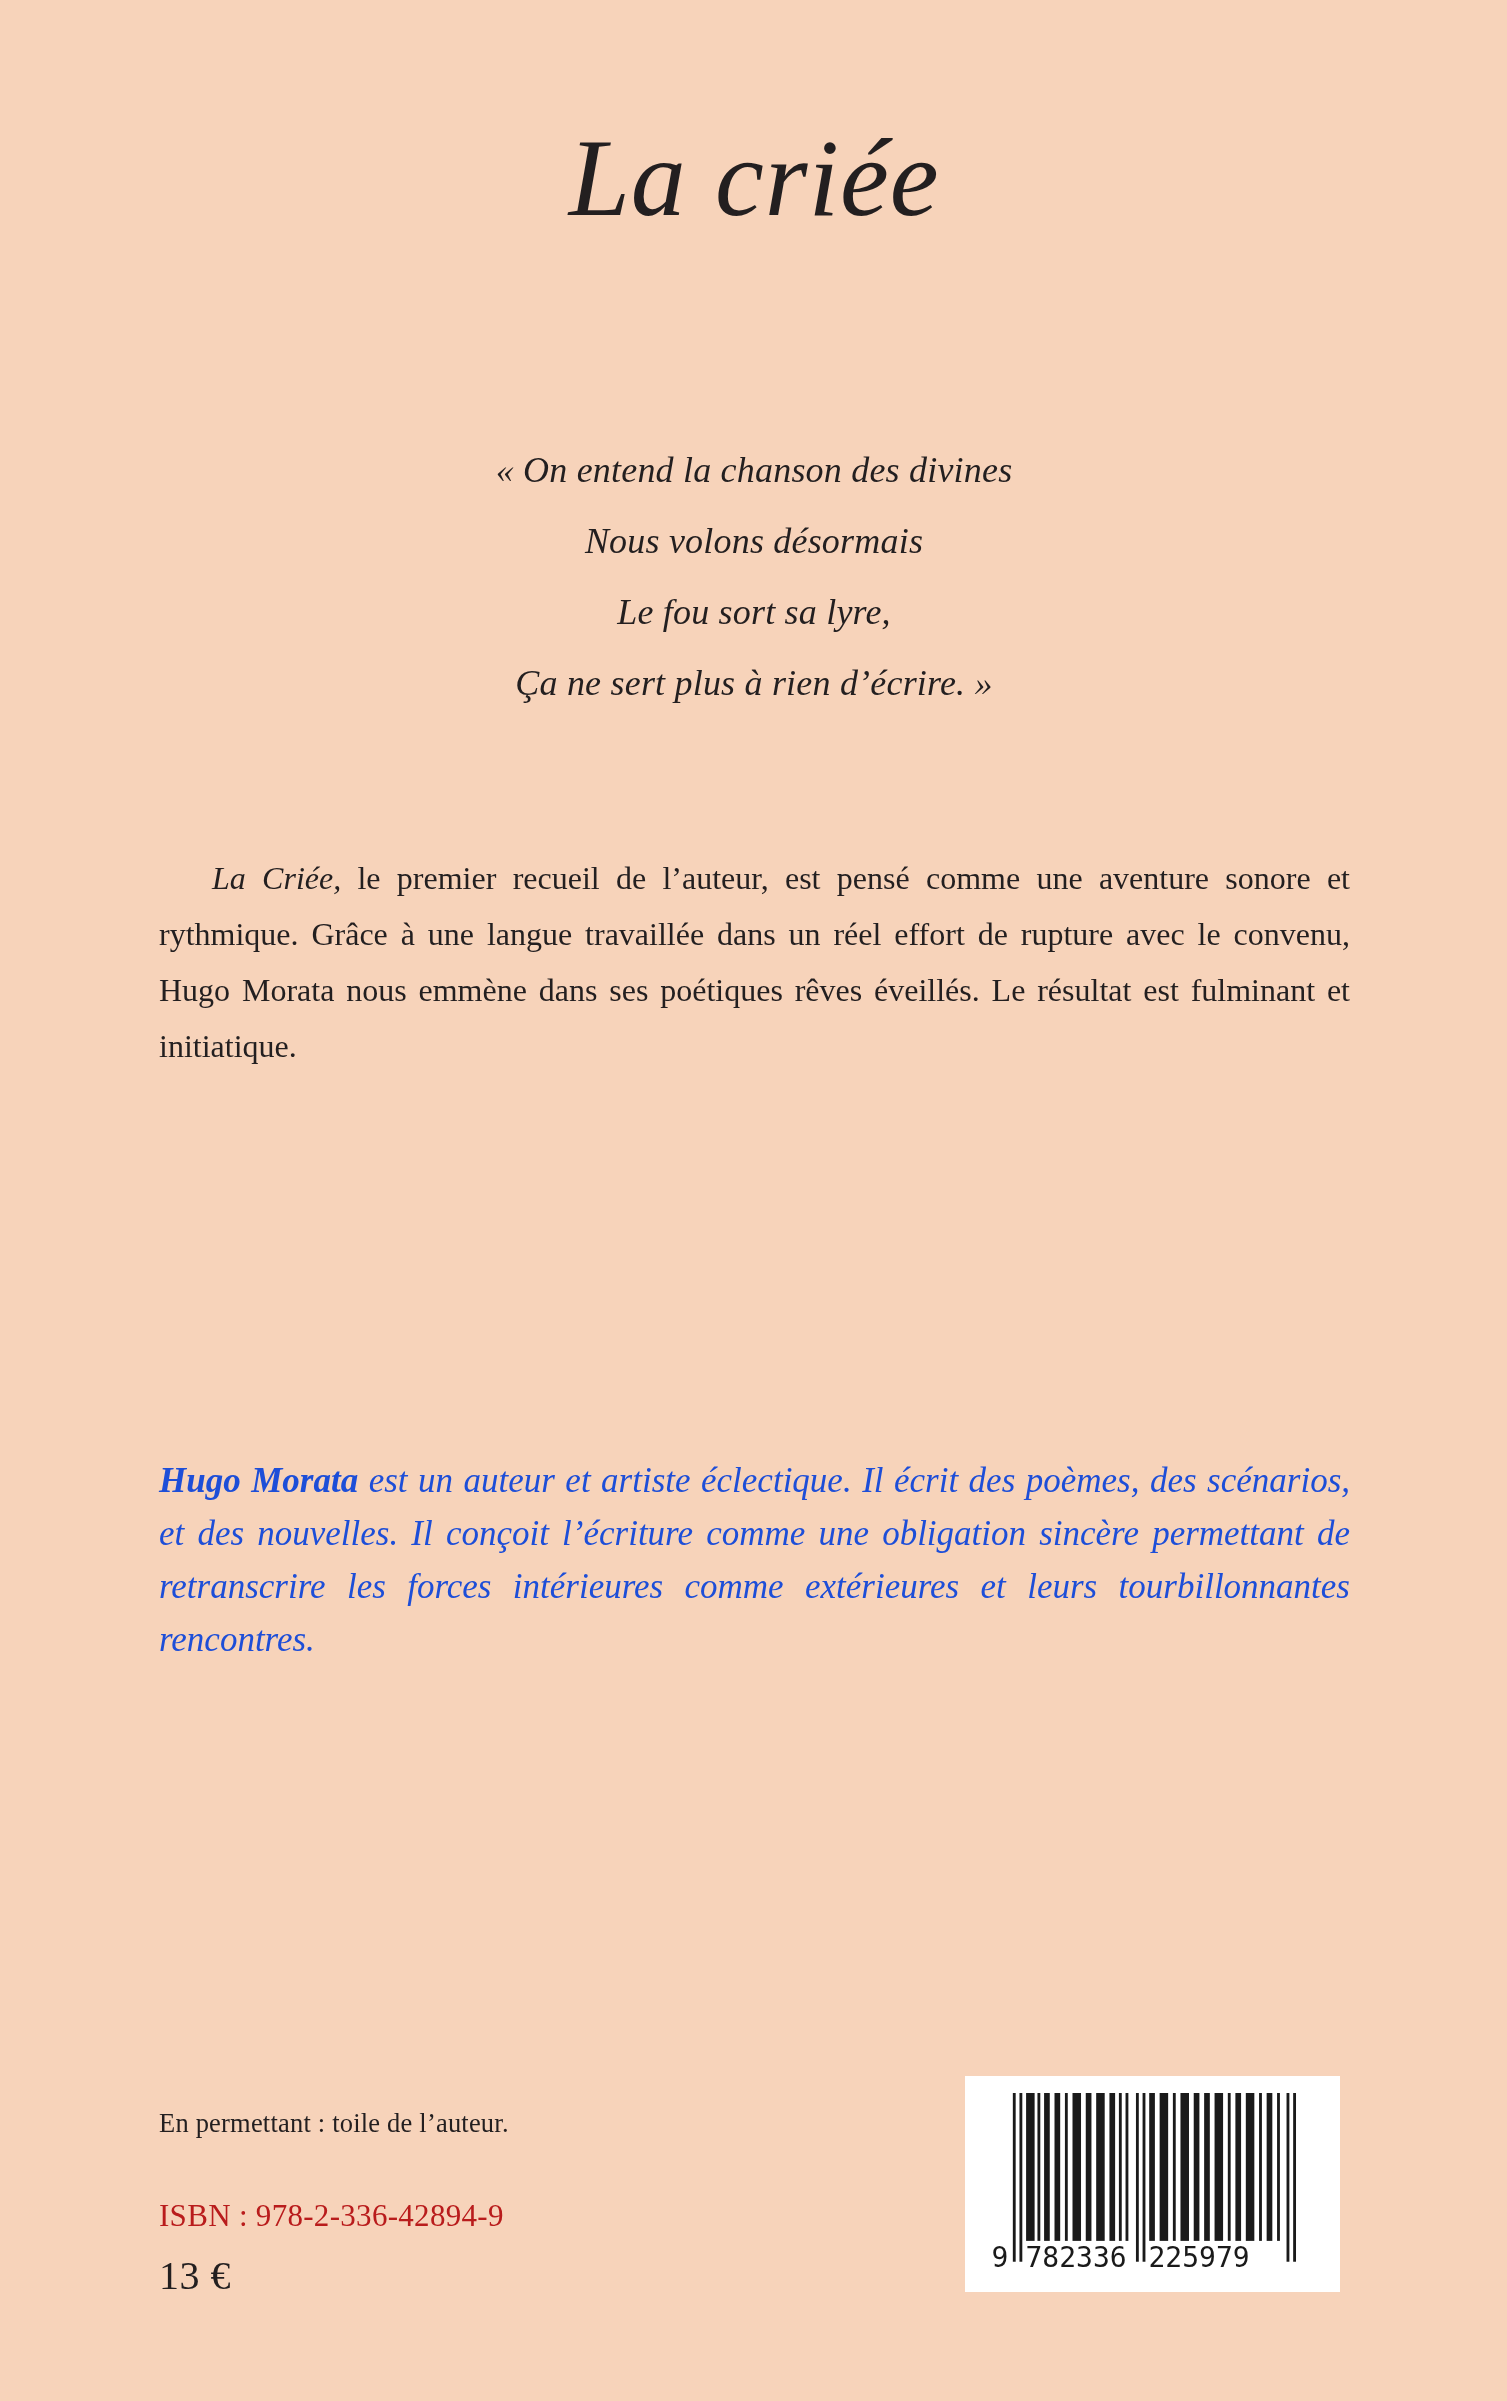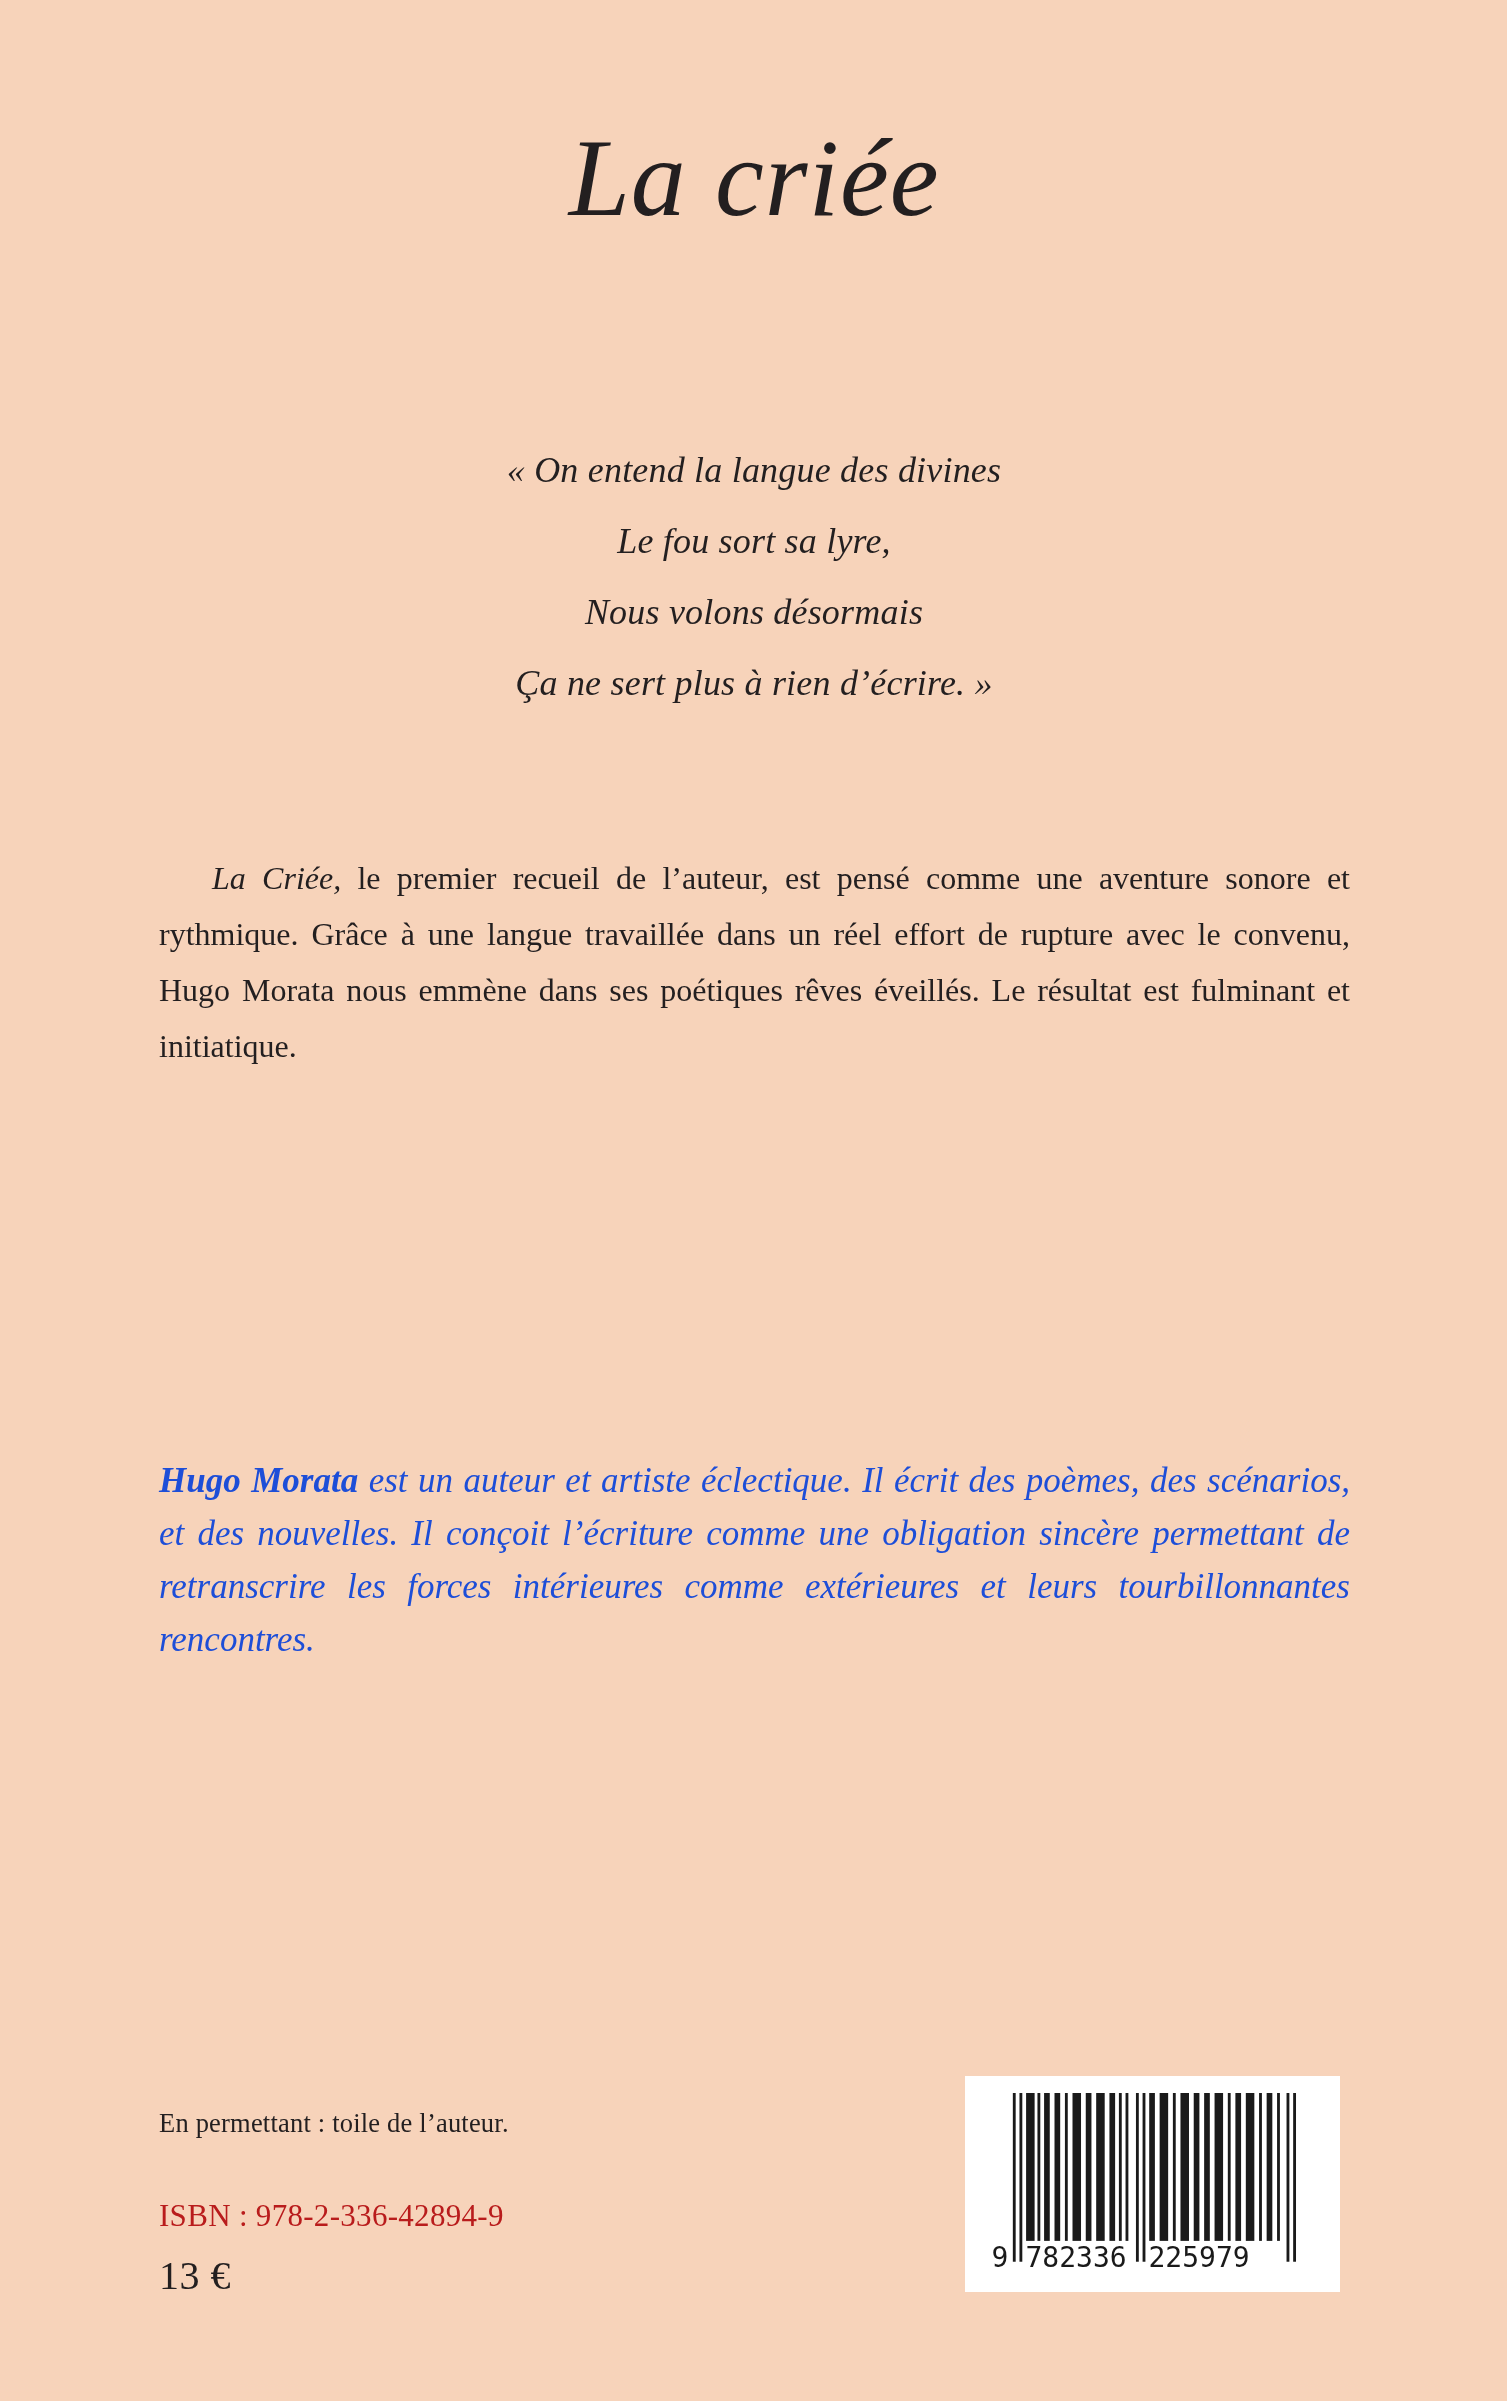--- a/index.html
+++ b/index.html
@@ -195,23 +195,23 @@
 </head>
 <body>
 
 <div class="page">
 
   <div class="title-block">
     <h1 class="book-title">La criée</h1>
   </div>
 
   <div class="poem">
-    <span class="poem-line">« On entend la langue des divines</span>
+    <span class="poem-line">« On entend la chanson des divines</span>
+    <span class="poem-line">Nous volons désormais</span>
     <span class="poem-line">Le fou sort sa lyre,</span>
-    <span class="poem-line">Nous volons désormais</span>
     <span class="poem-line">Ça ne sert plus à rien d’écrire. »</span>
   </div>
 
   <p class="blurb"><span class="indent"></span><em>La Criée,</em><span> le premier recueil de l’auteur, est pensé comme une aventure sonore et rythmique. Grâce à une langue travaillée dans un réel effort de rupture avec le convenu, Hugo Morata nous emmène dans ses poétiques rêves éveillés. Le résultat est fulminant et initiatique.</span></p>
 
   <p class="bio"><strong>Hugo Morata</strong><span> est un auteur et artiste éclectique. Il écrit des poèmes, des scénarios, et des nouvelles. Il conçoit l’écriture comme une obligation sincère permettant de retranscrire les forces intérieures comme extérieures et leurs tourbillonnantes rencontres.</span></p>
 
   <div class="cover-credit">En permettant : toile de l’auteur.</div>
 
   <div class="isbn">ISBN : 978-2-336-42894-9</div>

